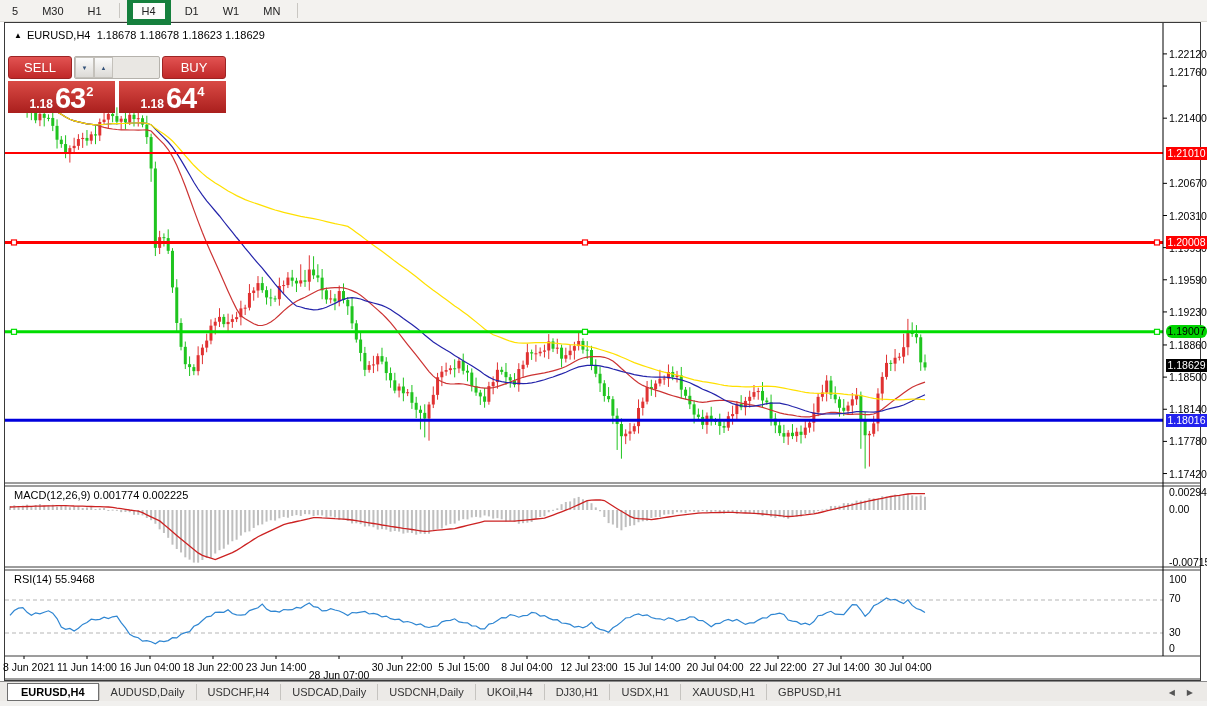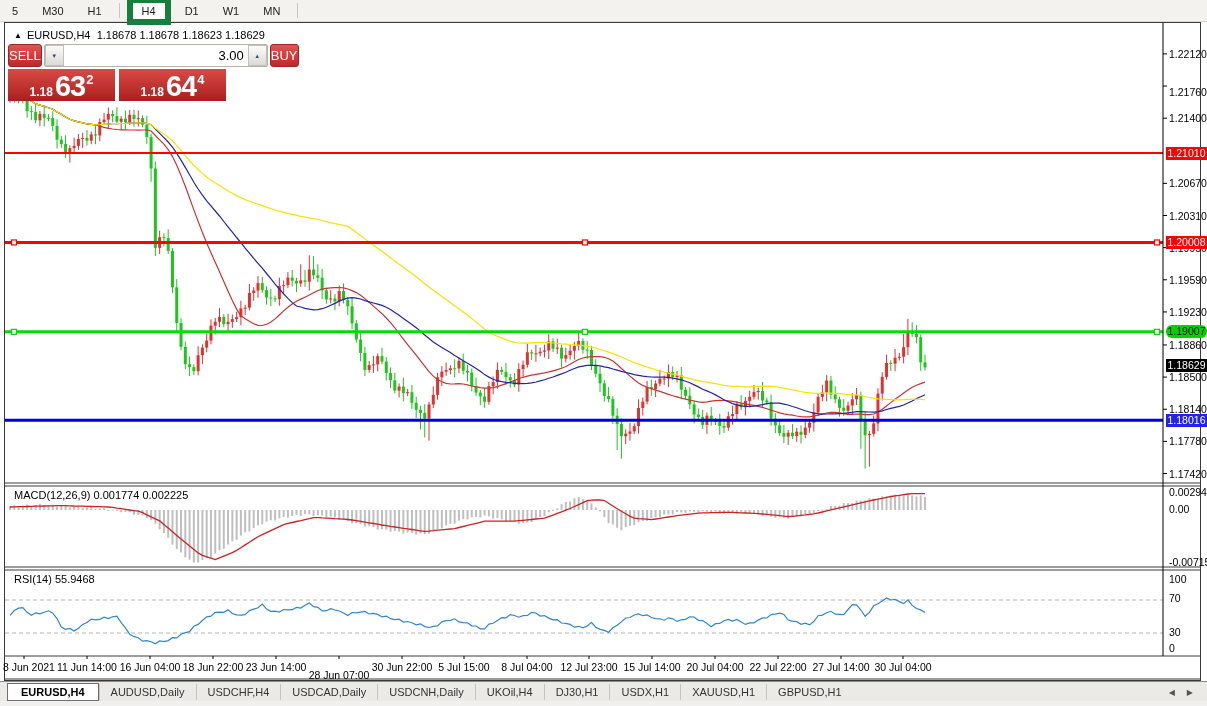--- a/index.html
+++ b/index.html
@@ -16,21 +16,21 @@
   
   .frame{position:absolute;left:4px;top:22px;width:1195px;height:657px;border:1px solid #3a3a3a;background:#fff;z-index:1;}
 
   #chart-svg{position:absolute;left:0;top:0;z-index:3;pointer-events:none;}
 
   
   .chart-header{position:absolute;left:14px;top:29px;font-size:11px;color:#000;z-index:4;white-space:nowrap;}
   .chart-header .tri{font-size:8px;margin-right:5px;position:relative;top:-1px;}
 
   
-  .trade-panel{position:absolute;left:8px;top:44px;width:218px;z-index:6;}
+  .trade-panel{position:absolute;left:8px;top:56px;width:218px;z-index:6;}
   .tp-row1{display:flex;height:23px;}
   .btn-red{background:linear-gradient(#e25352,#c02828);border:1px solid #9c2424;border-radius:3px;
            color:#fff;font-size:13px;display:flex;align-items:center;justify-content:center;}
   .sell-btn{width:62px;}
   .buy-btn{width:62px;}
   .spinner{flex:1;display:flex;margin:0 2px;border:1px solid #b5b2ac;border-radius:2px;background:#e9e7e3;}
   .spin-btn{width:17px;display:flex;align-items:center;justify-content:center;font-size:6px;color:#33527a;
             background:linear-gradient(#fbfbfb,#dcdad6);border:1px solid #c4c1bb;}
   .vol-input{flex:1;background:#fff;border:none;font-size:13px;color:#000;text-align:right;padding:0 4px;
              font-family:"Liberation Sans",sans-serif;min-width:0;}
@@ -800,21 +800,20 @@
 
   <div class="chart-header">
     <span class="tri">▲</span><span>EURUSD,H4</span>&nbsp;&nbsp;<span>1.18678 1.18678 1.18623 1.18629</span>
   </div>
 
   <div class="trade-panel">
     <div class="tp-row1">
       <div class="btn-red sell-btn">SELL</div>
       <div class="spinner">
         <div class="spin-btn">▼</div>
-        <input class="vol-input" value="3.00" style="">
         <div class="spin-btn">▲</div>
       </div>
       <div class="btn-red buy-btn">BUY</div>
     </div>
     <div class="tp-row2">
       <div class="big-quote left">
         <span class="bq-small">1.18</span>
         <span class="bq-main">63</span>
         <span class="bq-sup">2</span>
       </div>
@@ -824,21 +823,21 @@
         <span class="bq-sup">4</span>
       </div>
     </div>
   </div>
 
   <div class="pane-label" style="top:489px">MACD(12,26,9) 0.001774 0.002225</div>
   <div class="pane-label" style="top:573px">RSI(14) 55.9468</div>
 
   <div id="axis-layer">
       <div class="axis-label" style="top: 47.8929px;">1.22120</div>
-      <div class="axis-label" style="top: 86px;">1.21760</div>
+      <div class="axis-label" style="top: 66px;">1.21760</div>
       <div class="axis-label" style="top: 112.179px;">1.21400</div>
       <div class="axis-label" style="top: 177.357px;">1.20670</div>
       <div class="axis-label" style="top: 209.5px;">1.20310</div>
       <div class="axis-label" style="top: 241.643px;">1.19950</div>
       <div class="axis-label" style="top: 273.786px;">1.19590</div>
       <div class="axis-label" style="top: 305.929px;">1.19230</div>
       <div class="axis-label" style="top: 338.964px;">1.18860</div>
       <div class="axis-label" style="top: 371.107px;">1.18500</div>
       <div class="axis-label" style="top: 403.25px;">1.18140</div>
       <div class="axis-label" style="top: 435.393px;">1.17780</div>

